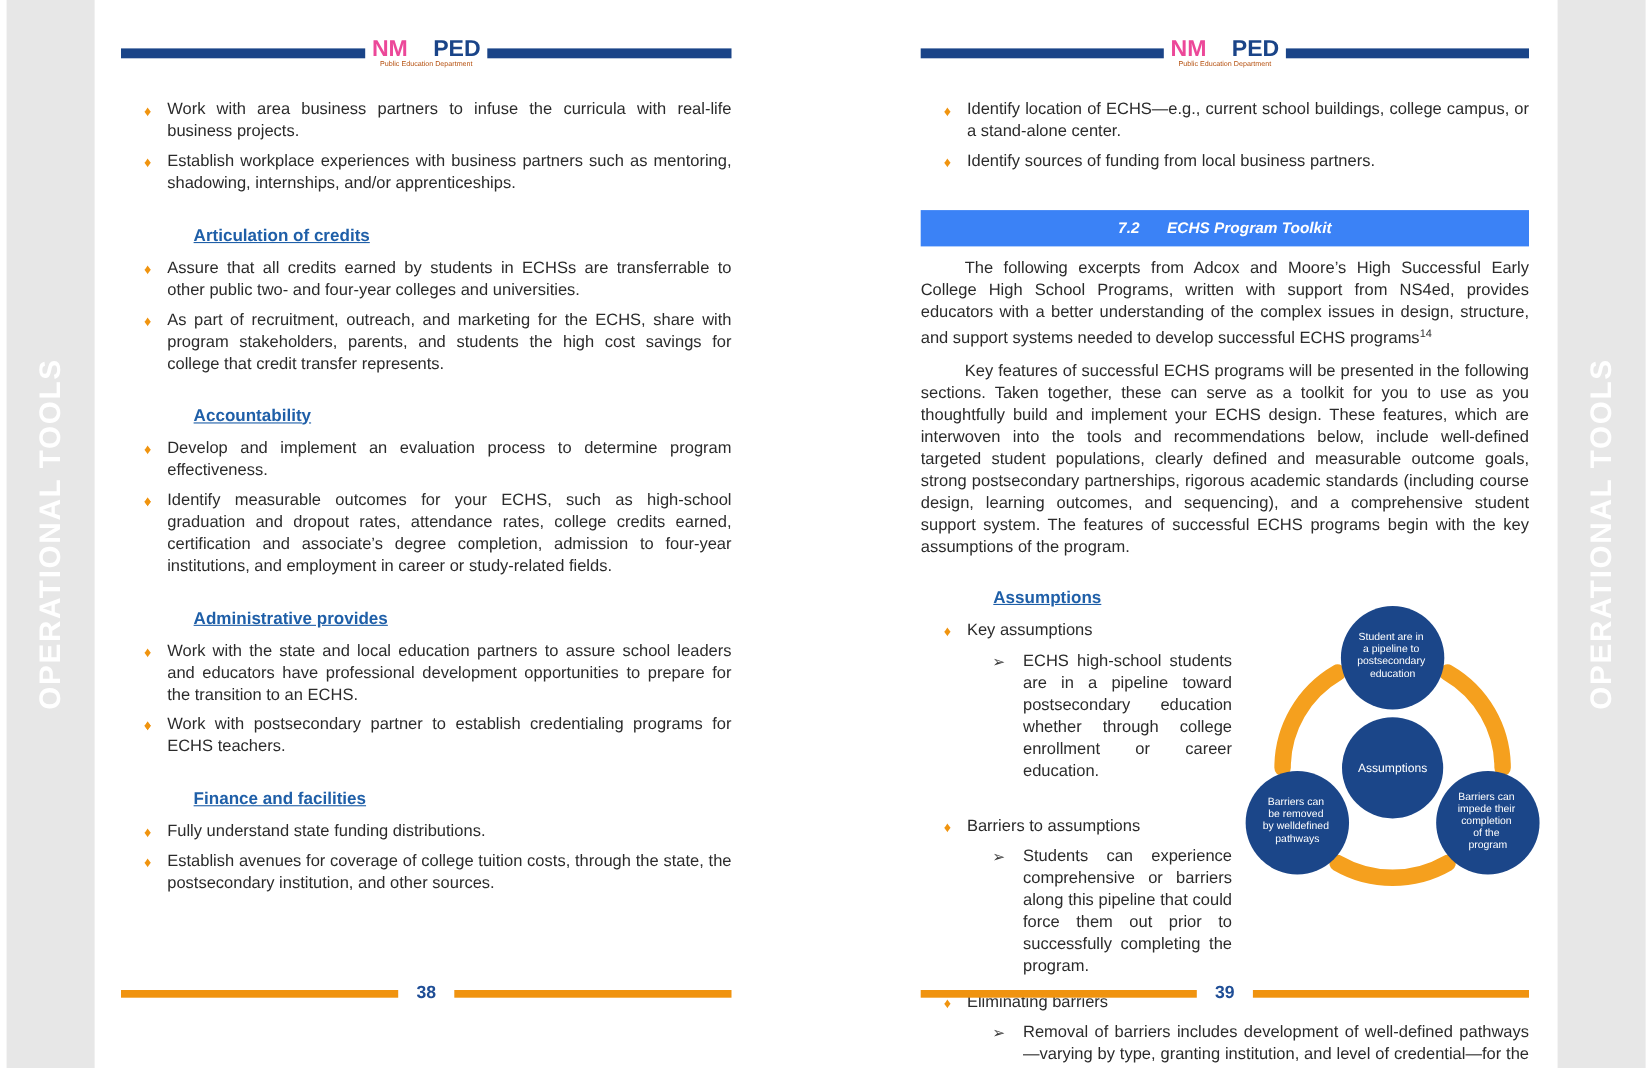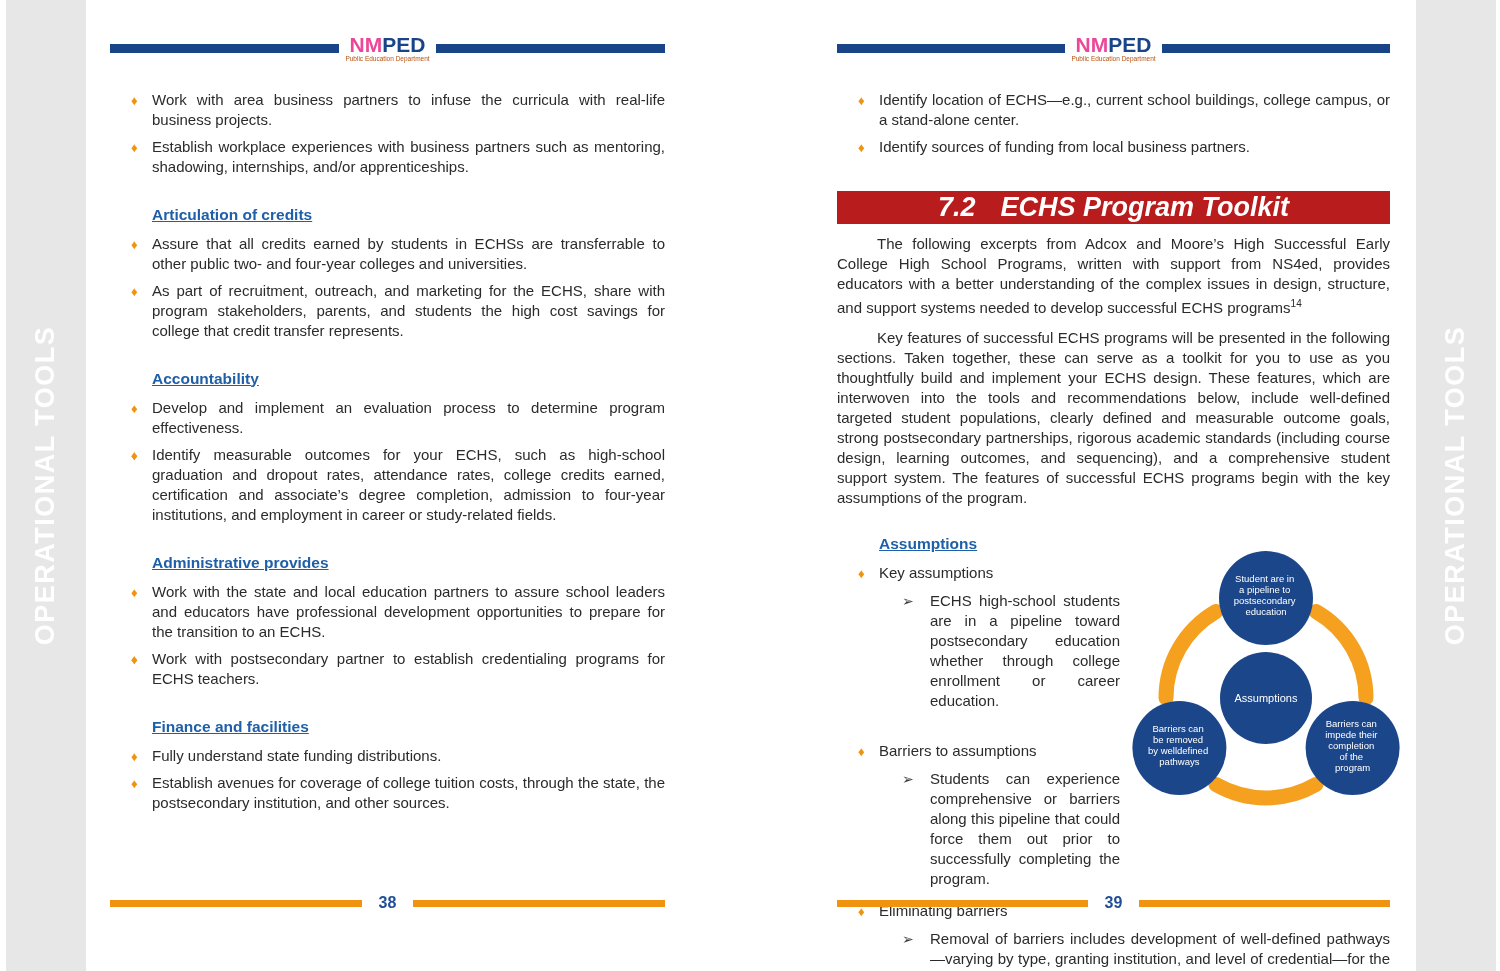--- a/index.html
+++ b/index.html
@@ -33,56 +33,56 @@
   .page { position: absolute; top: 0; height: 971px; }
   .page-left  { left: 110px; width: 555px; }
   .page-right { left: 837px; width: 553px; }
 
   
   .hdr { display: flex; align-items: center; margin-top: 34px; }
   .hdr-bar { flex: 1; height: 9px; background: #1a4488; }
   .logo { margin: 0 6px; text-align: center; line-height: 1; }
   .logo-main { font-size: 21px; font-weight: bold; letter-spacing: 0; }
   .logo-nm  { color: #ec4899; }
-  .logo-ped { color: #1a4488; }
+  .logo-ped { color: #1a4488; padding-left: 23px; }
   .logo-sub { font-size: 6.5px; color: #b5500f; margin-top: 1px; white-space: nowrap; }
 
   
   .content { margin-top: 27px; }
   .bullet {
     position: relative;
     padding-left: 42px;
     margin-bottom: 7px;
     font-size: 15px;
     line-height: 20px;
     text-align: justify;
   }
   .dm {
     position: absolute; left: 21px; top: 1px;
     color: #f0940f; font-size: 13px;
   }
   .sec-heading {
-    margin: 29px 0 10px 42px;
+    margin: 29px 0 10px 66px;
     color: #1f5fa8;
     font-weight: bold;
     font-size: 15.5px;
     text-decoration: underline;
   }
 
   
   .banner {
     display: flex; align-items: center; justify-content: center;
     gap: 25px;
-    background: #b91c1c;
+    background: #3b82f6;
     color: #ffffff;
     height: 33px;
     margin-top: 34px;
     font-style: italic;
     font-weight: bold;
-    font-size: 27px;
+    font-size: 14px;
   }
   .para {
     font-size: 15px; line-height: 20px;
     text-align: justify; text-indent: 40px;
     margin-top: 10px;
   }
   .para sup { font-size: 10px; }
 
   .assump { position: relative; margin-top: 27px; }
   .narrow { width: 283px; }

